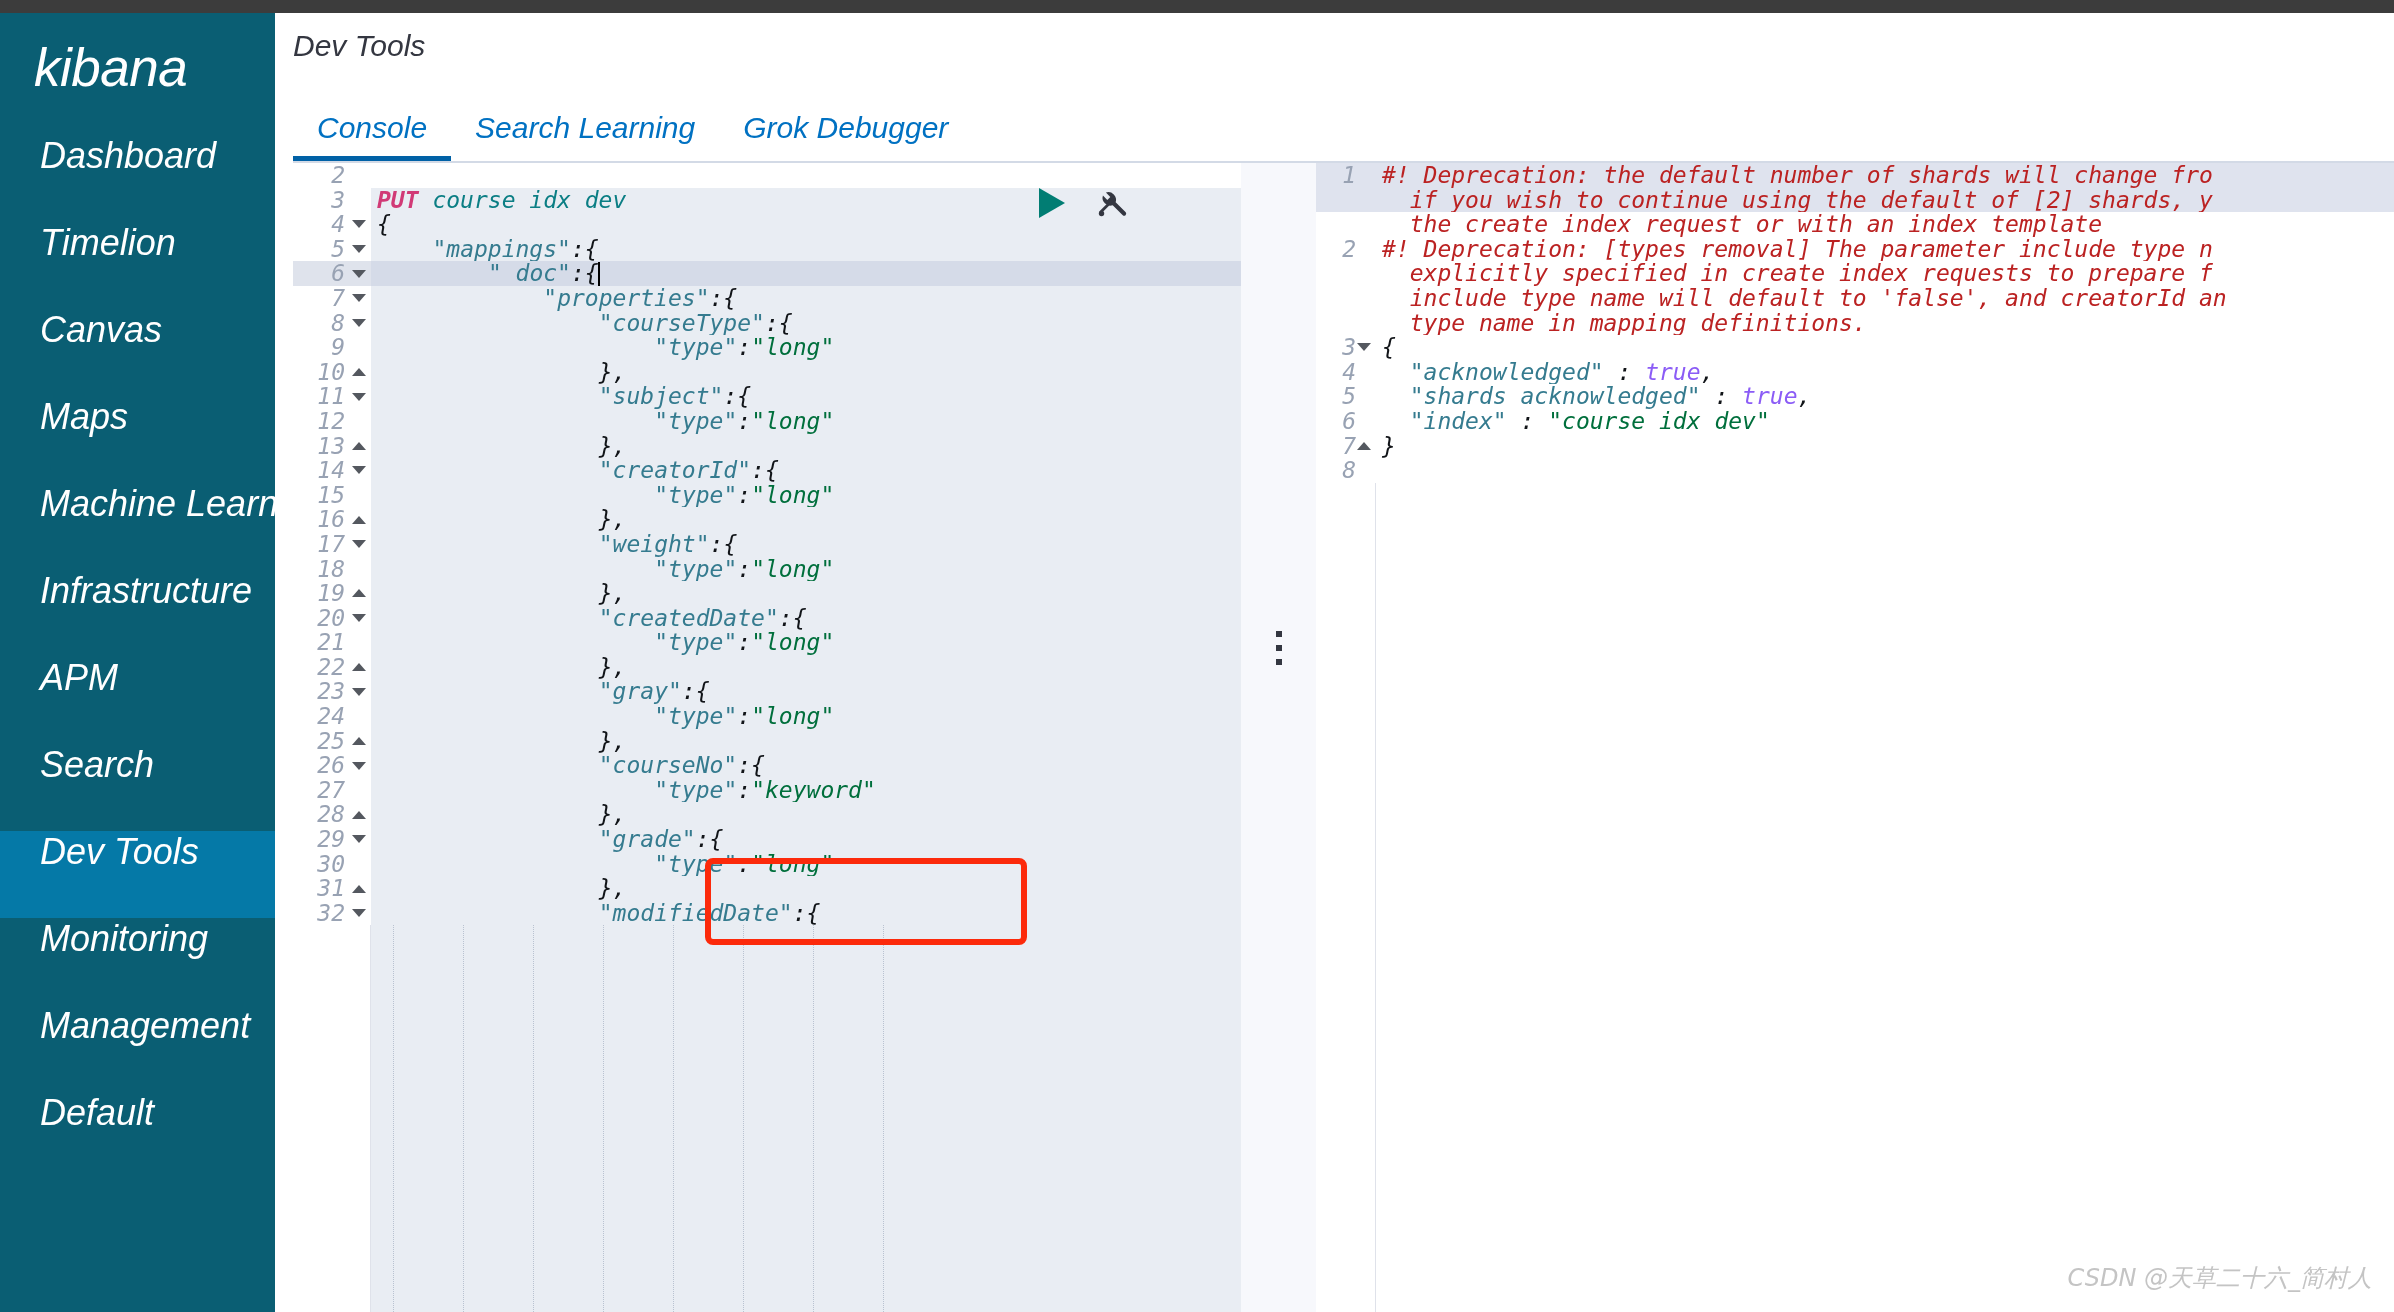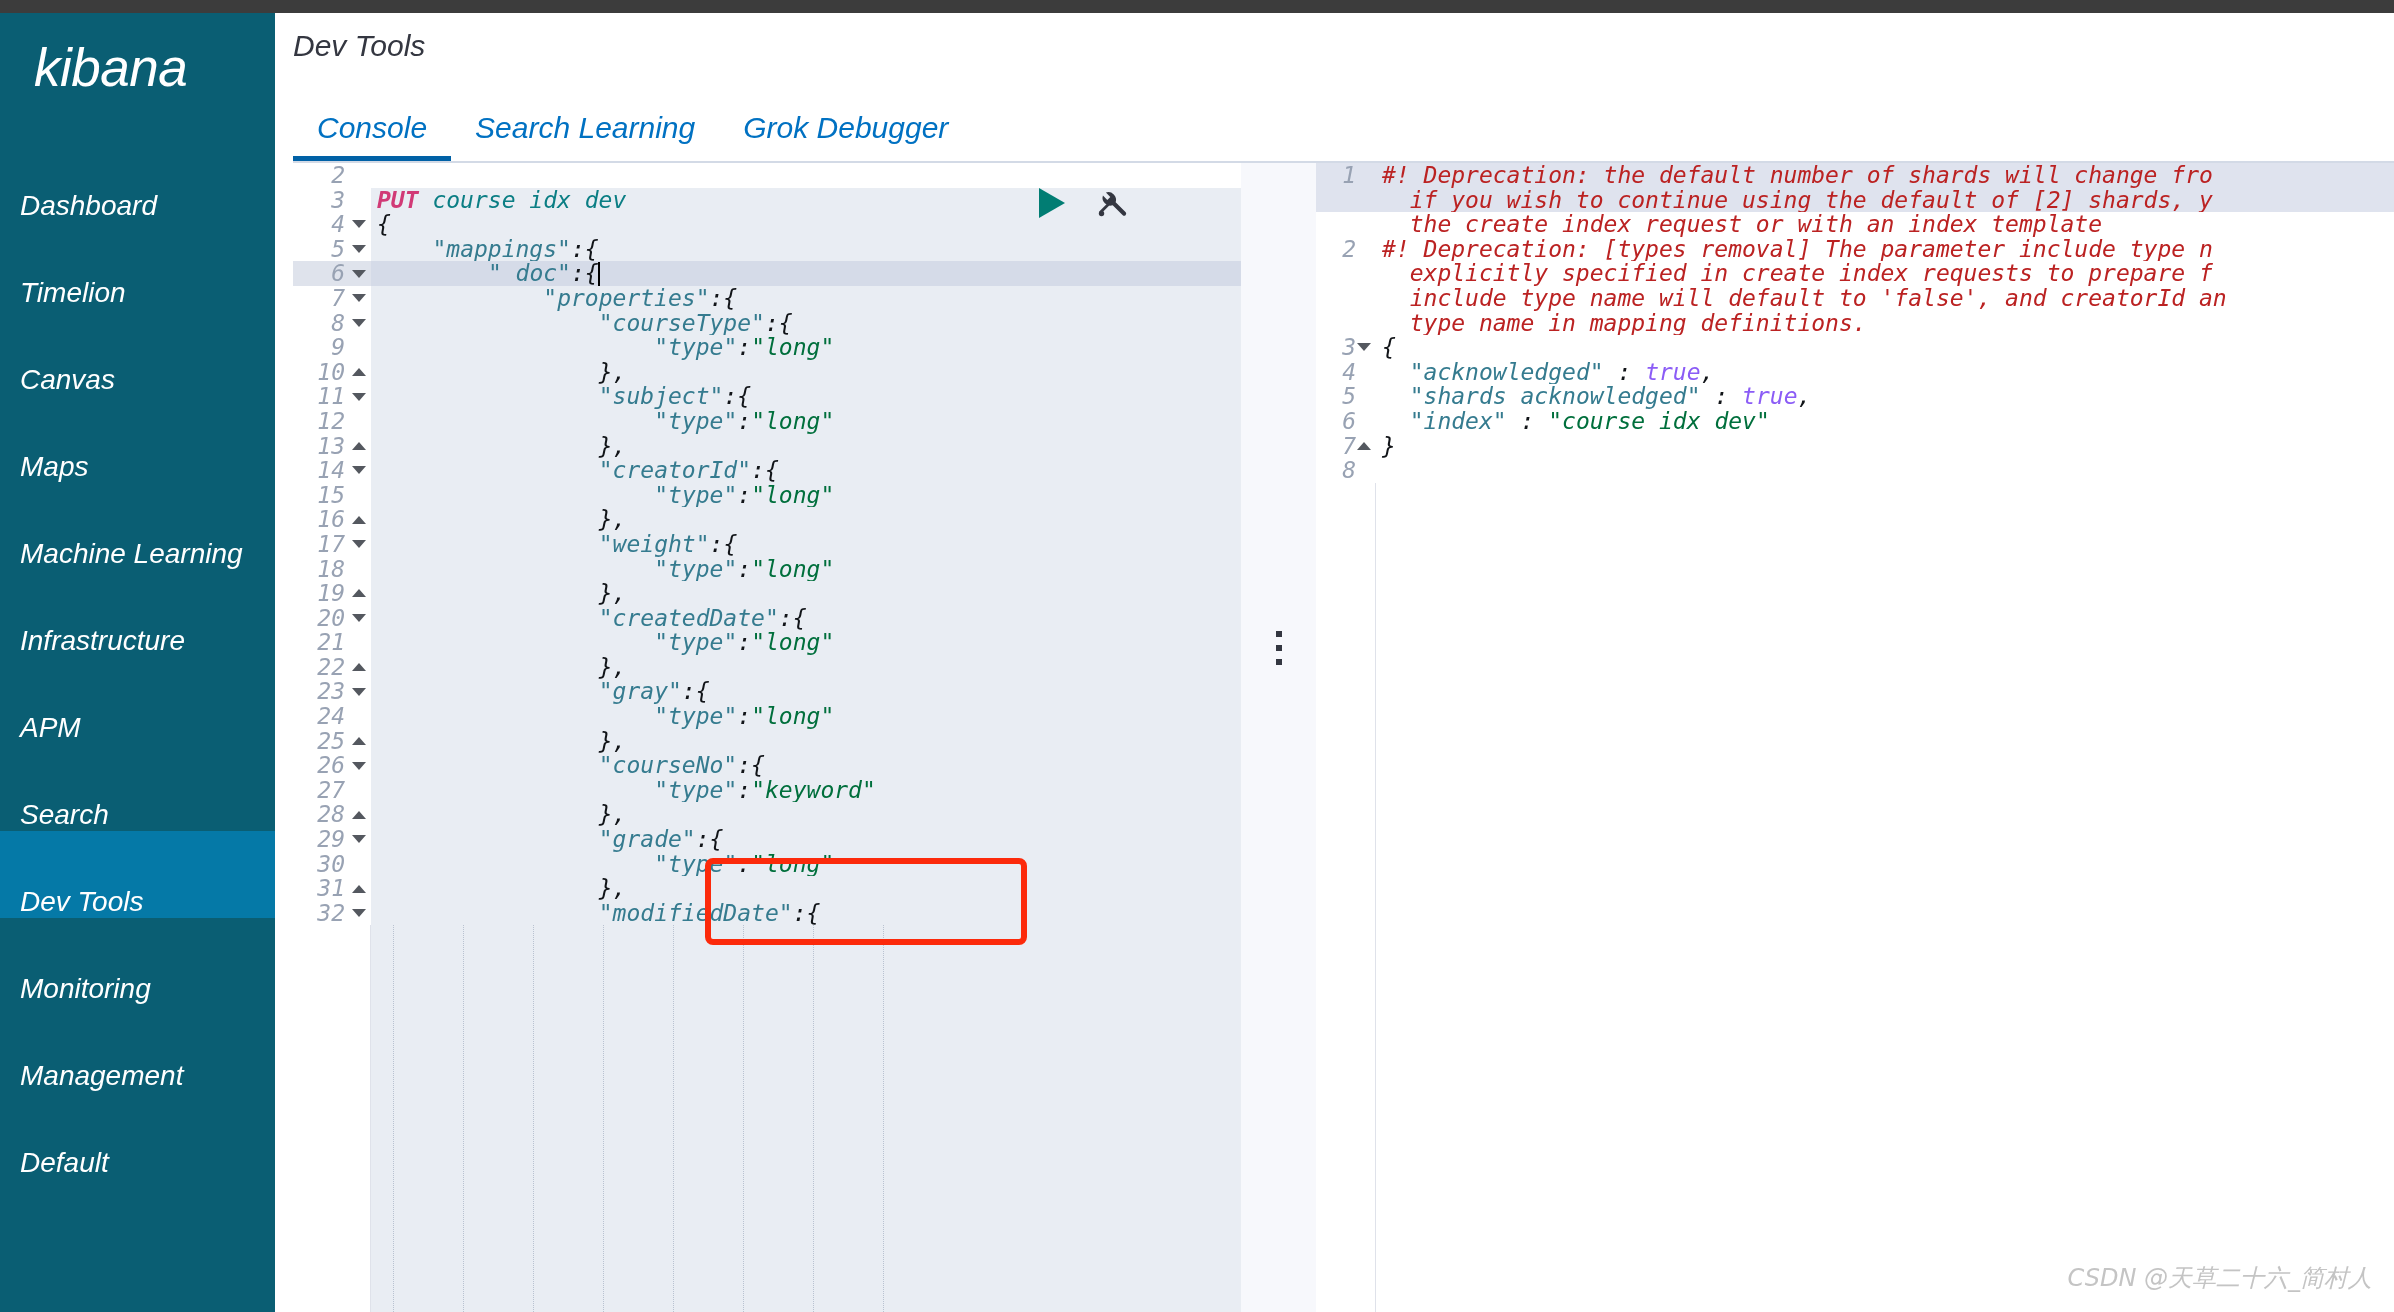--- a/index.html
+++ b/index.html
@@ -31,24 +31,24 @@
     font-weight: 400;
     letter-spacing: -0.5px;
     padding: 26px 0 0 34px;
     line-height: 1.1;
     white-space: nowrap;
   }
   .nav { margin-top: 38px; }
   .nav-item {
     height: 87px;
     display: flex;
-    align-items: flex-end;
-    padding-left: 20px;
+    align-items: flex-start;
+    padding-left: 40px;
     color: #ffffff;
-    font-size: 28px;
+    font-size: 36px;
     font-weight: 400;
     white-space: nowrap;
   }
   .nav-item.active { background: #0579a7; }
 
   
   .main {
     position: absolute; top: 13px; left: 275px;
     width: 2119px; height: 1299px;
     background: #ffffff;

